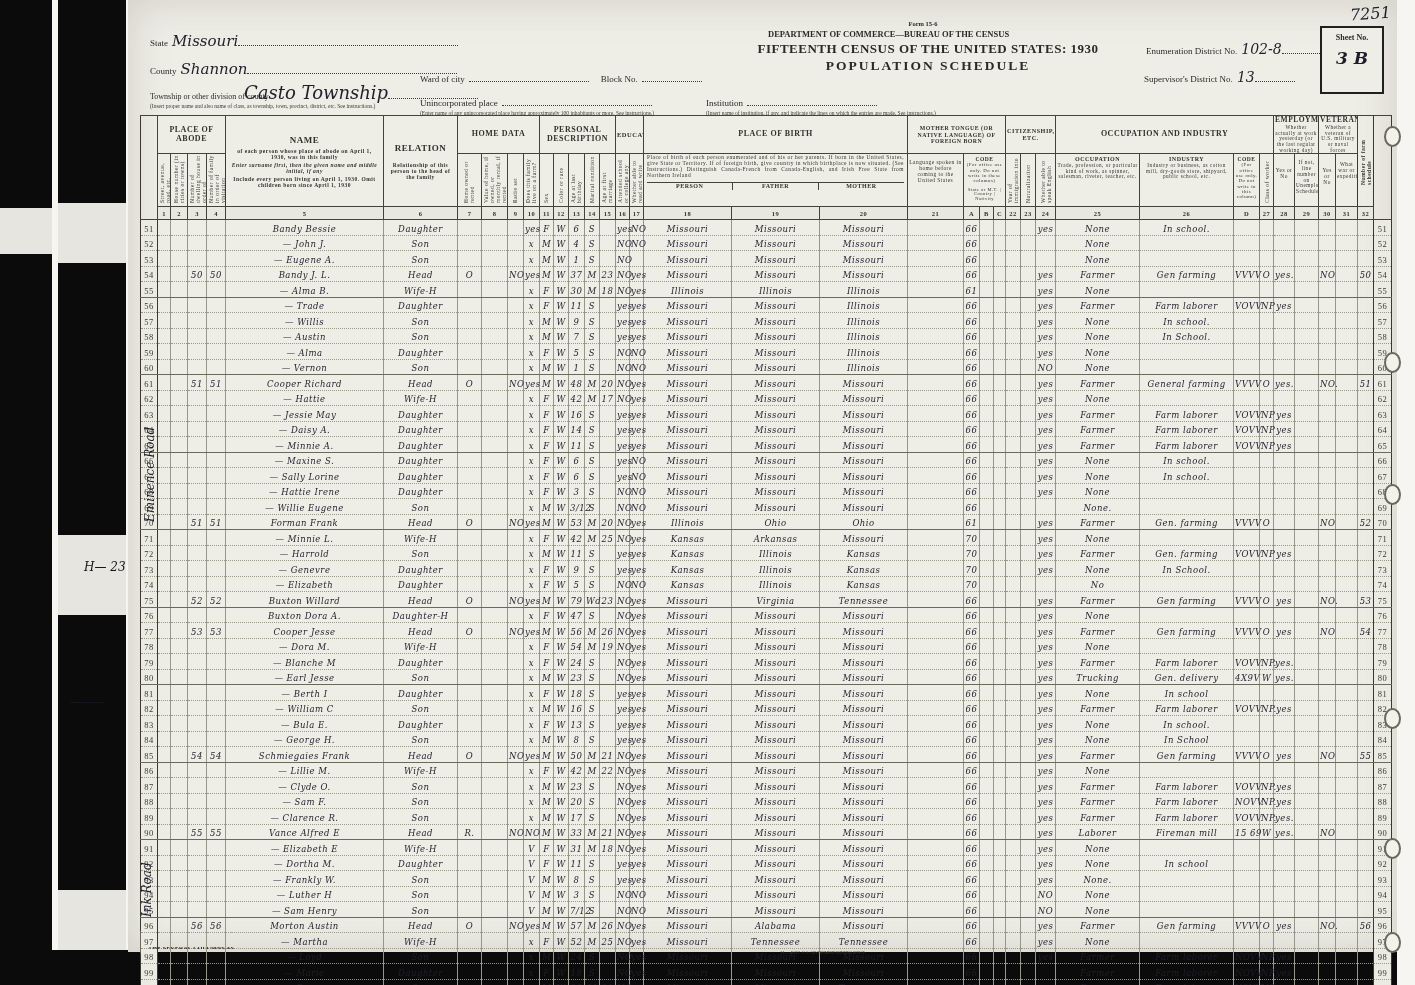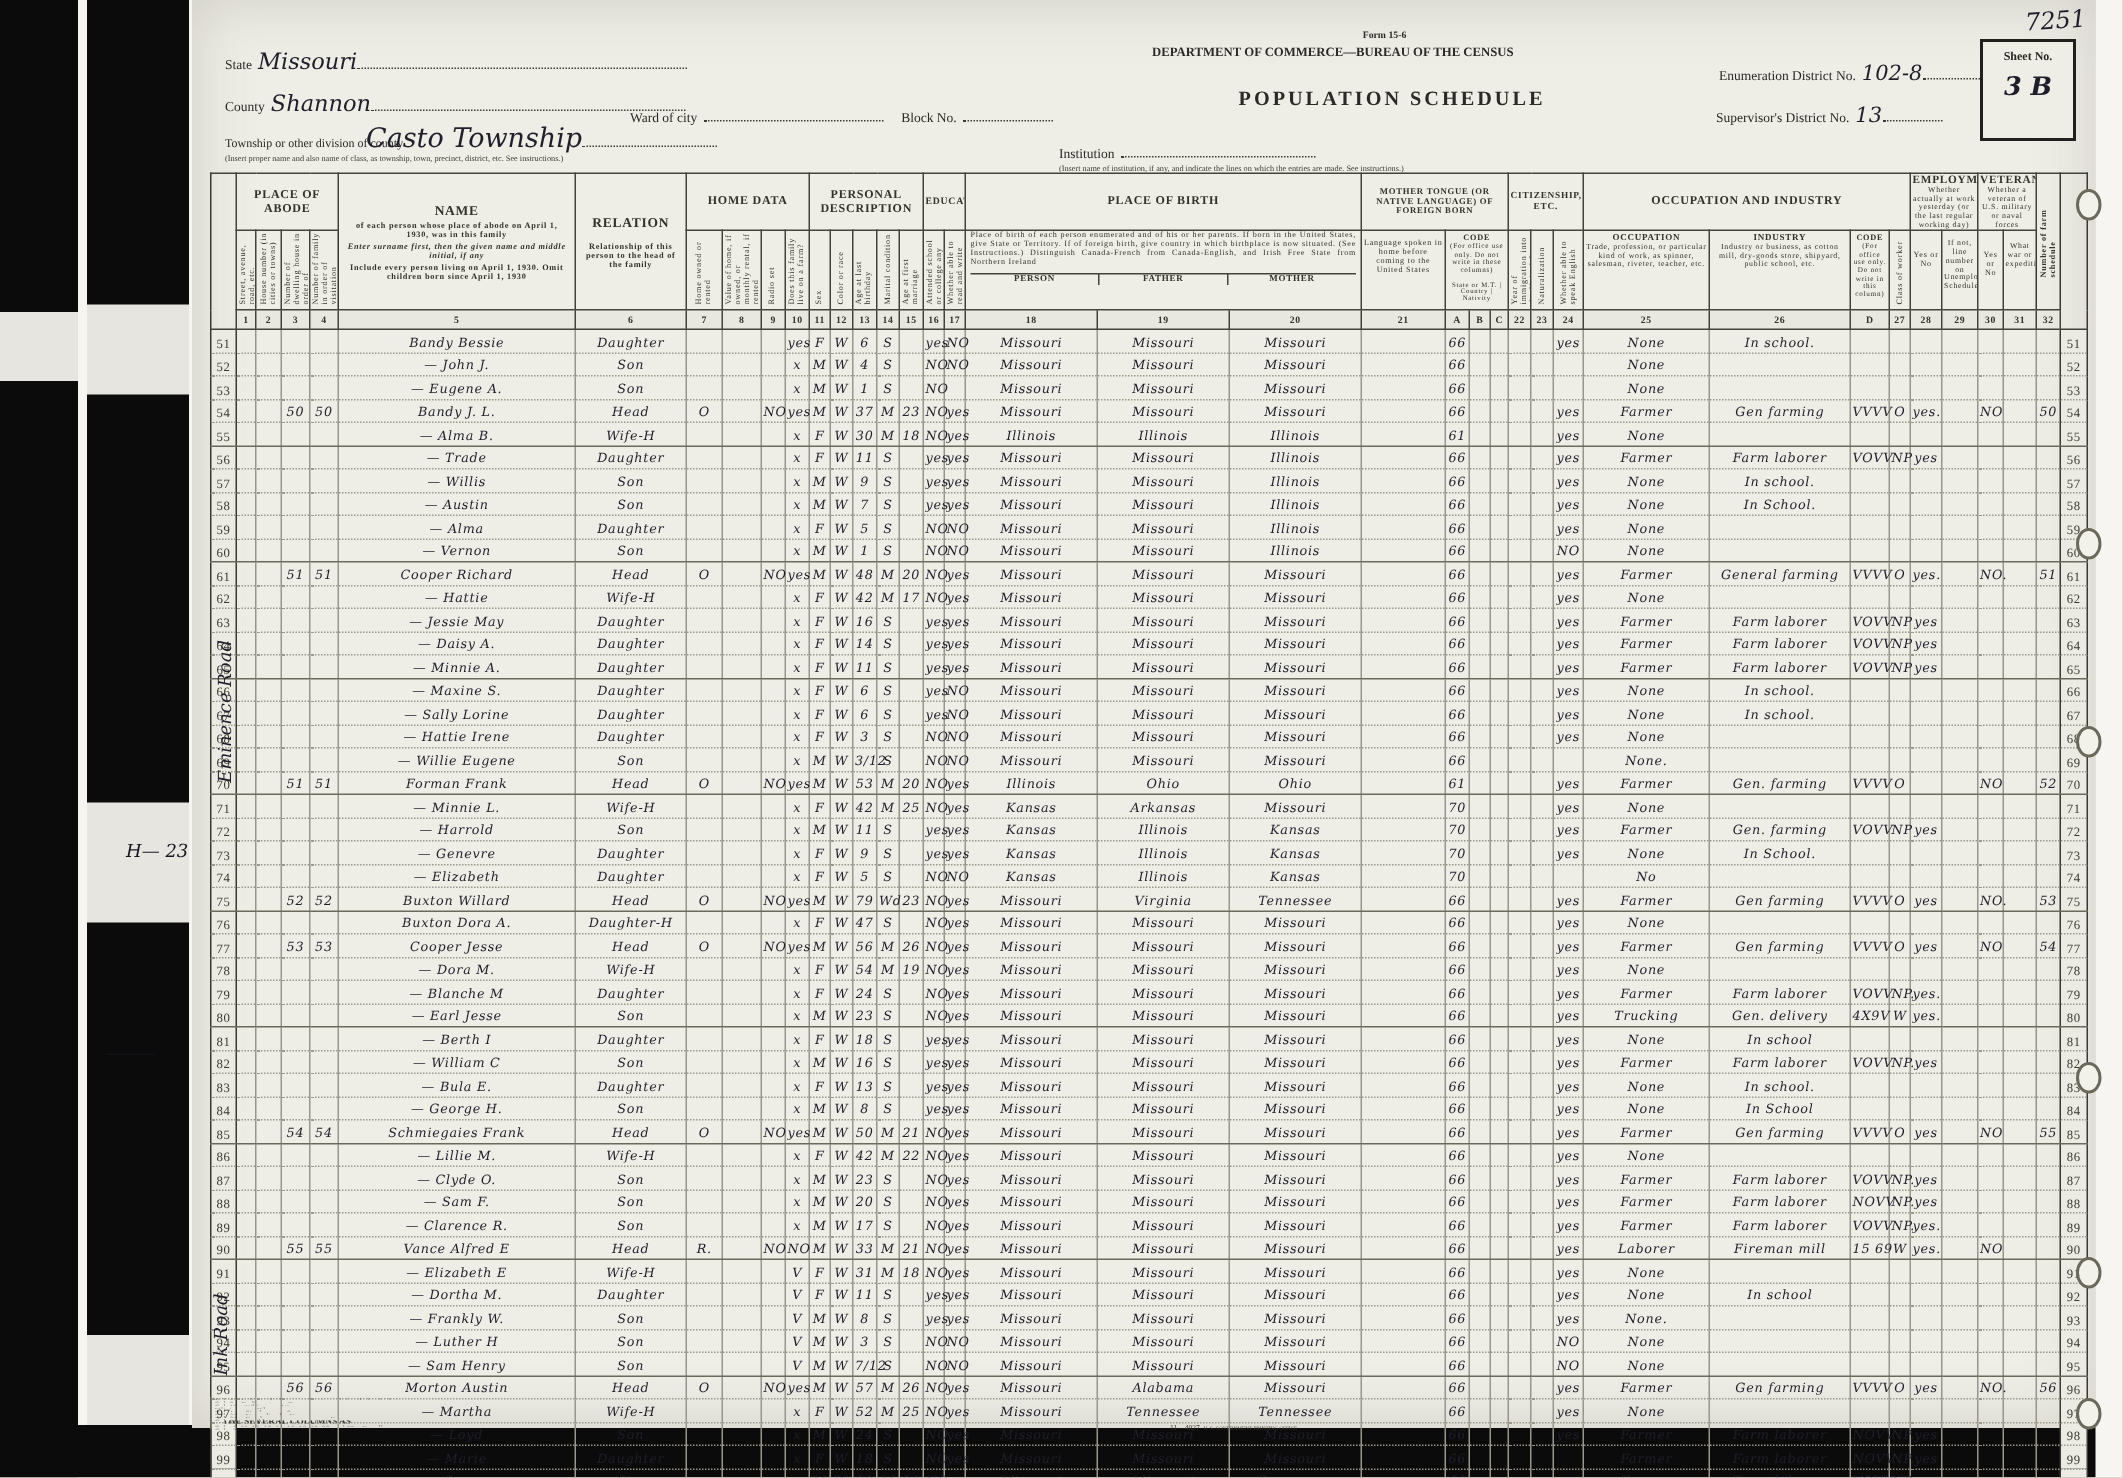--- a/index.html
+++ b/index.html
@@ -95,28 +95,34 @@
         <span class="hw" style="font-size:18px;margin-left:12px;">Casto Township</span><span class="dot" style="width:90px;"></span>
         <div class="cap">(Insert proper name and also name of class, as township, town, precinct, district, etc.   See instructions.)</div>
       </div>
 
       <div class="fld" style="left:292px;top:68px;">
         <span class="lab">Ward of city</span>
         <span class="dot" style="width:120px;"></span>&nbsp;&nbsp;
         <span class="lab">Block No.</span>
         <span class="dot" style="width:60px;"></span>
       </div>
+      <div class="fld" style="left:292px;top:92px;">
+        <span class="lab">Unincorporated place</span>
+        <span class="dot" style="width:150px;"></span>
+        <div class="cap">(Enter name of any unincorporated place having approximately 100 inhabitants or more.  See instructions.)</div>
+      </div>
       <div class="fld" style="left:578px;top:92px;">
         <span class="lab">Institution</span>
         <span class="dot" style="width:130px;"></span>
         <div class="cap">(Insert name of institution, if any, and indicate the lines on which the entries are made.  See instructions.)</div>
       </div>
 
       <div class="formno">Form 15-6</div>
       <div class="dept">DEPARTMENT OF COMMERCE—BUREAU OF THE CENSUS</div>
+      <div class="census">FIFTEENTH CENSUS OF THE UNITED STATES:  1930</div>
       <div class="popsched">POPULATION SCHEDULE</div>
 
       <div class="fld" style="left:1018px;top:40px;">
         <span class="lab">Enumeration District No.</span>
         <span class="hw" style="font-size:14px;">102-8</span><span class="dot" style="width:38px;"></span>
       </div>
       <div class="fld" style="left:1016px;top:68px;">
         <span class="lab">Supervisor's District No.</span>
         <span class="hw" style="font-size:14px;">13</span><span class="dot" style="width:40px;"></span>
       </div>

